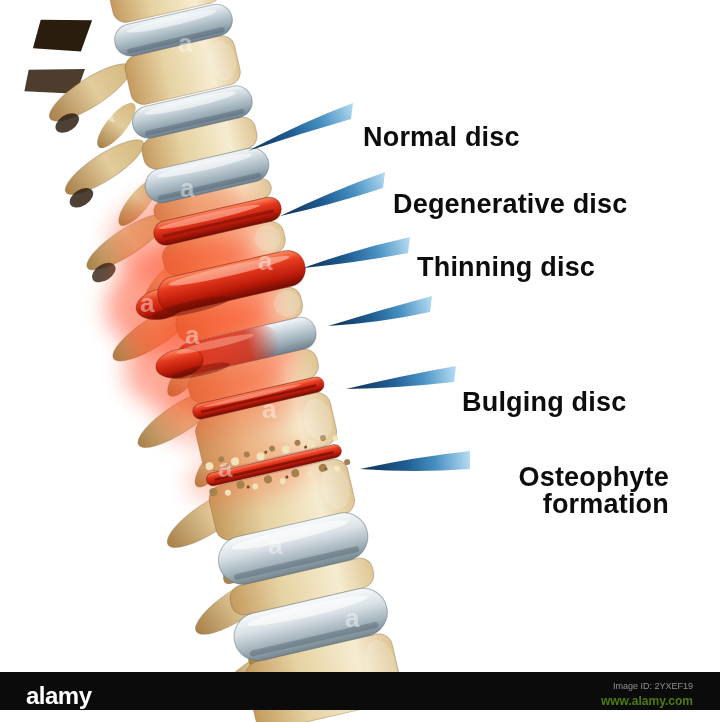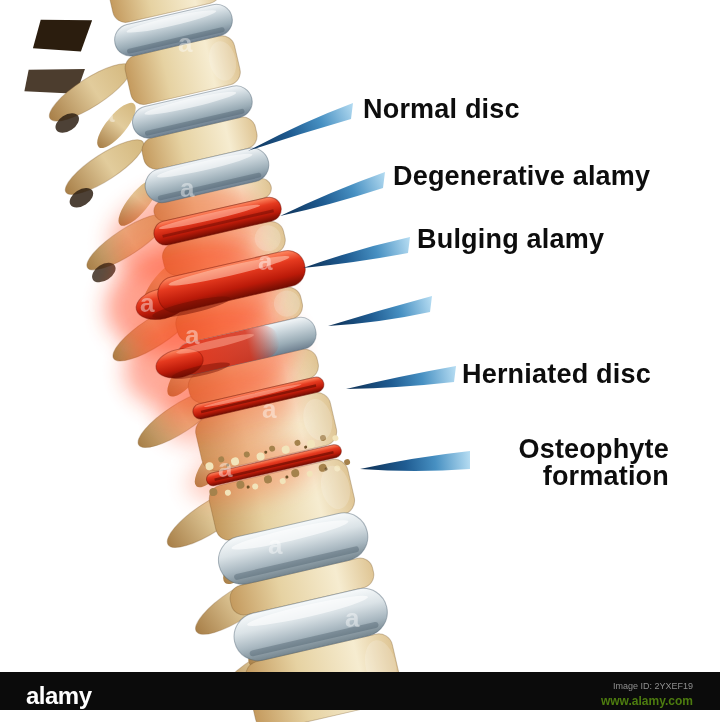--- a/index.html
+++ b/index.html
@@ -9,21 +9,21 @@
   }
   .spine-svg { position:absolute; left:0; top:0; z-index:1; }
   .watermark-layer { position:absolute; inset:0; z-index:2; pointer-events:none; }
   .wm {
     position:absolute; color:rgba(255,255,255,.42); font-weight:bold;
     font-size:26px; line-height:1;
   }
   .labels-layer { position:absolute; inset:0; z-index:3; }
   .label {
     position:absolute; font-weight:bold; font-size:27px; line-height:1;
-    color:#0d0d0d; white-space:nowrap; letter-spacing:0.2px;
+    color:#0d0d0d; white-space:nowrap; letter-spacing:0.2px;margin-top:28px;
   }
   .label-2line { text-align:right; line-height:27px; white-space:nowrap; }
   .footer {
     position:absolute; left:0; top:672px; width:720px; height:38px;
     background:#0b0b0b; z-index:4;
   }
   .brand {
     position:absolute; left:26px; top:12px; color:#fff; font-weight:bold;
     font-size:24px; letter-spacing:-0.5px; line-height:1;
   }
@@ -295,23 +295,23 @@
     <span class="wm" style="left:185px;top:322px">a</span>
     <span class="wm" style="left:262px;top:396px">a</span>
     <span class="wm" style="left:218px;top:455px">a</span>
     <span class="wm" style="left:268px;top:532px">a</span>
     <span class="wm" style="left:175px;top:600px">a</span>
     <span class="wm" style="left:345px;top:605px">a</span>
   </div>
 
   <div class="labels-layer">
     <div class="label" style="left:363px;top:96px">Normal disc</div>
-    <div class="label" style="left:393px;top:163px">Degenerative alamy</div>
-    <div class="label" style="left:417px;top:226px">Bulging alamy</div>
-    <div class="label" style="left:462px;top:361px">Herniated disc</div>
+    <div class="label" style="left:393px;top:163px">Degenerative disc</div>
+    <div class="label" style="left:417px;top:226px">Thinning disc</div>
+    <div class="label" style="left:462px;top:361px">Bulging disc</div>
     <div class="label label-2line" style="left:447px;top:436px;width:222px">
       <div>Osteophyte</div>
       <div>formation</div>
     </div>
   </div>
 
   <div class="footer">
     <div class="brand">alamy</div>
     <div class="footer-meta">
       <div class="footer-id">Image ID: 2YXEF19</div>

